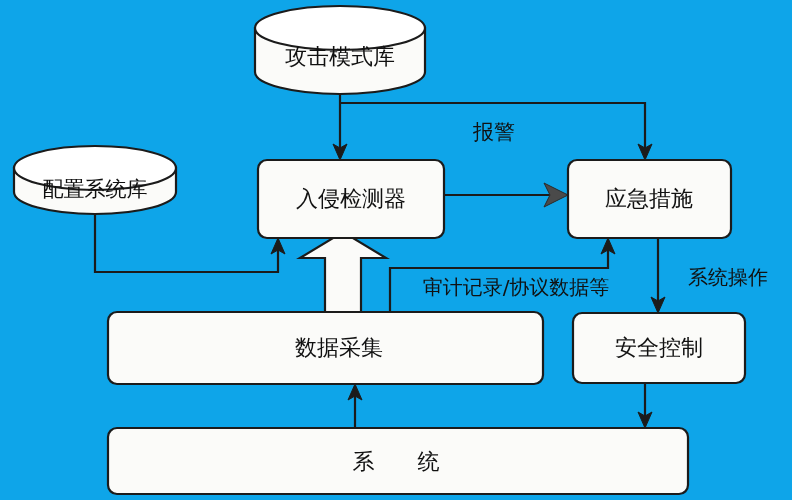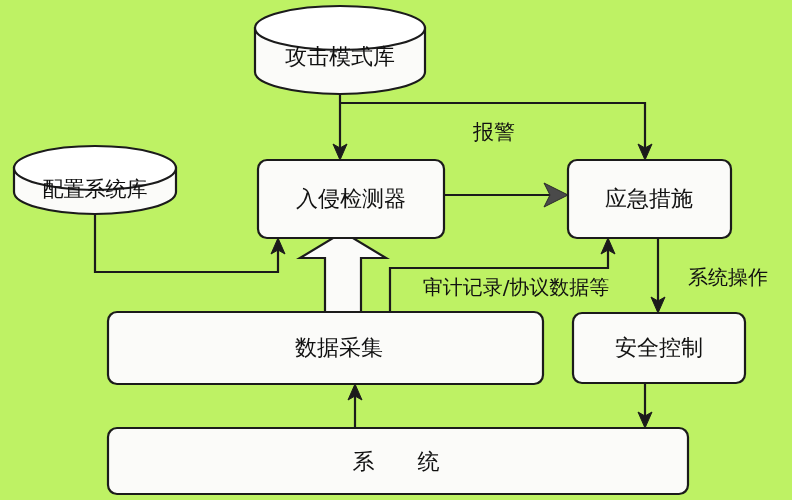--- a/index.html
+++ b/index.html
@@ -4,21 +4,21 @@
 <style>
   html, body {
     margin: 0;
     padding: 0;
     background: #ffffff;
   }
   #canvas {
     position: relative;
     width: 792px;
     height: 500px;
-    background: #bef264;
+    background: #0ea5e9;
     overflow: hidden;
     font-family: "DejaVu Sans", "Liberation Sans", sans-serif;
   }
   #diagram-svg {
     position: absolute;
     left: 0;
     top: 0;
     width: 792px;
     height: 500px;
   }

